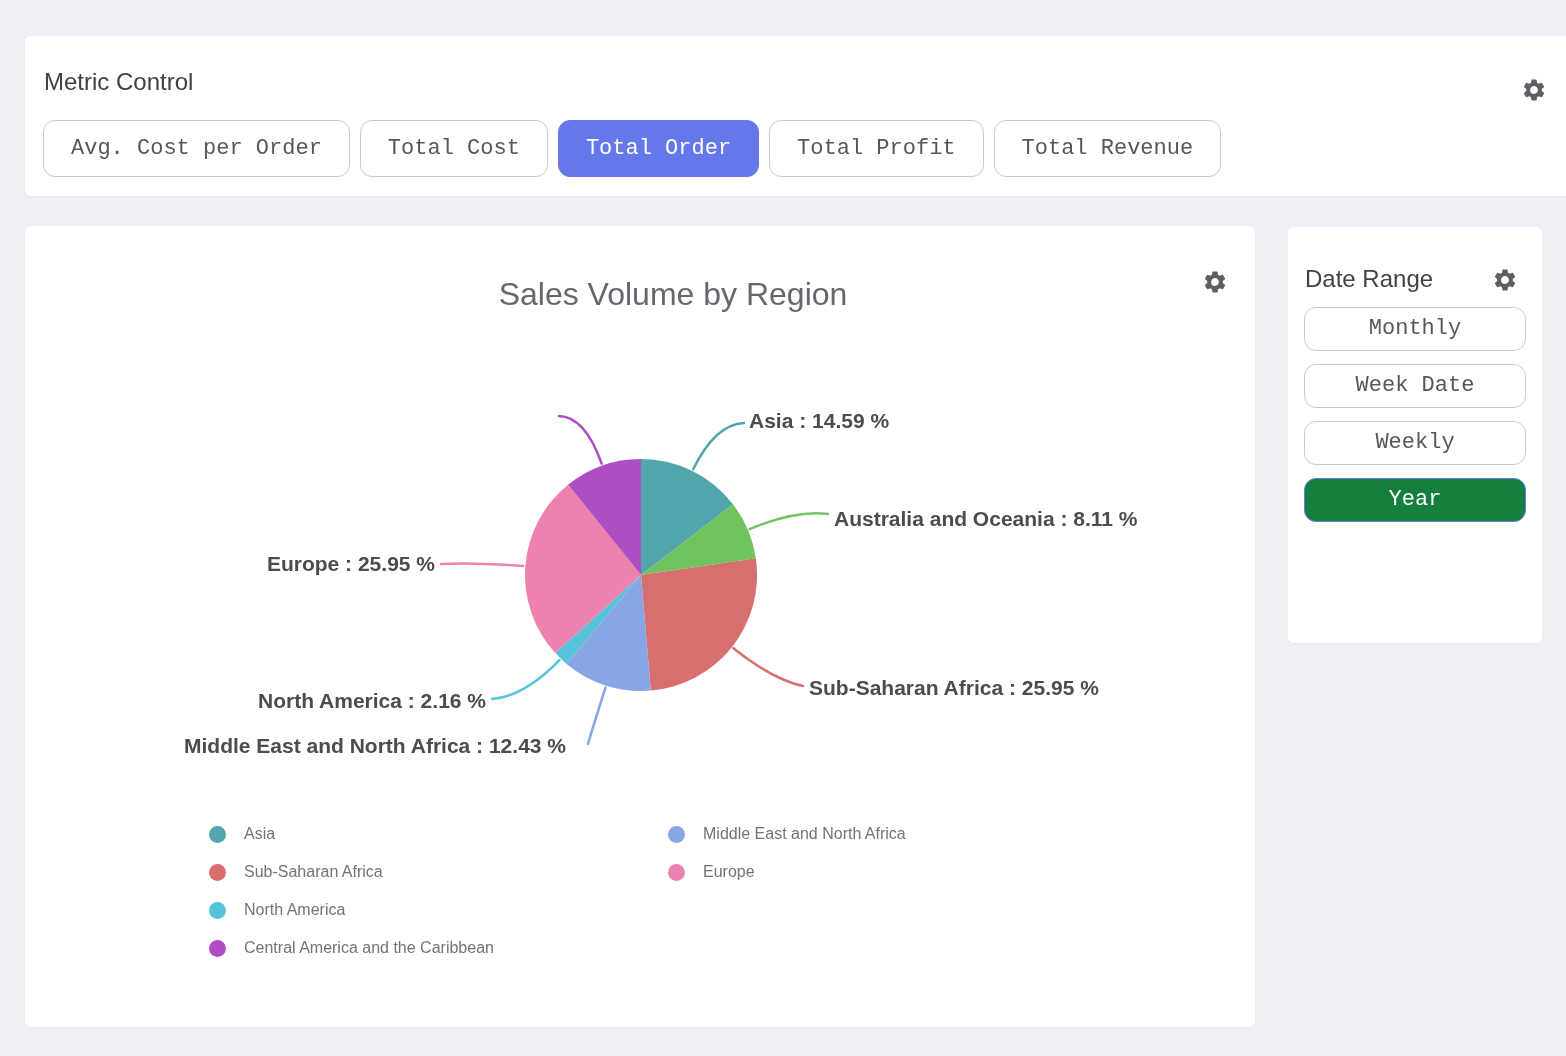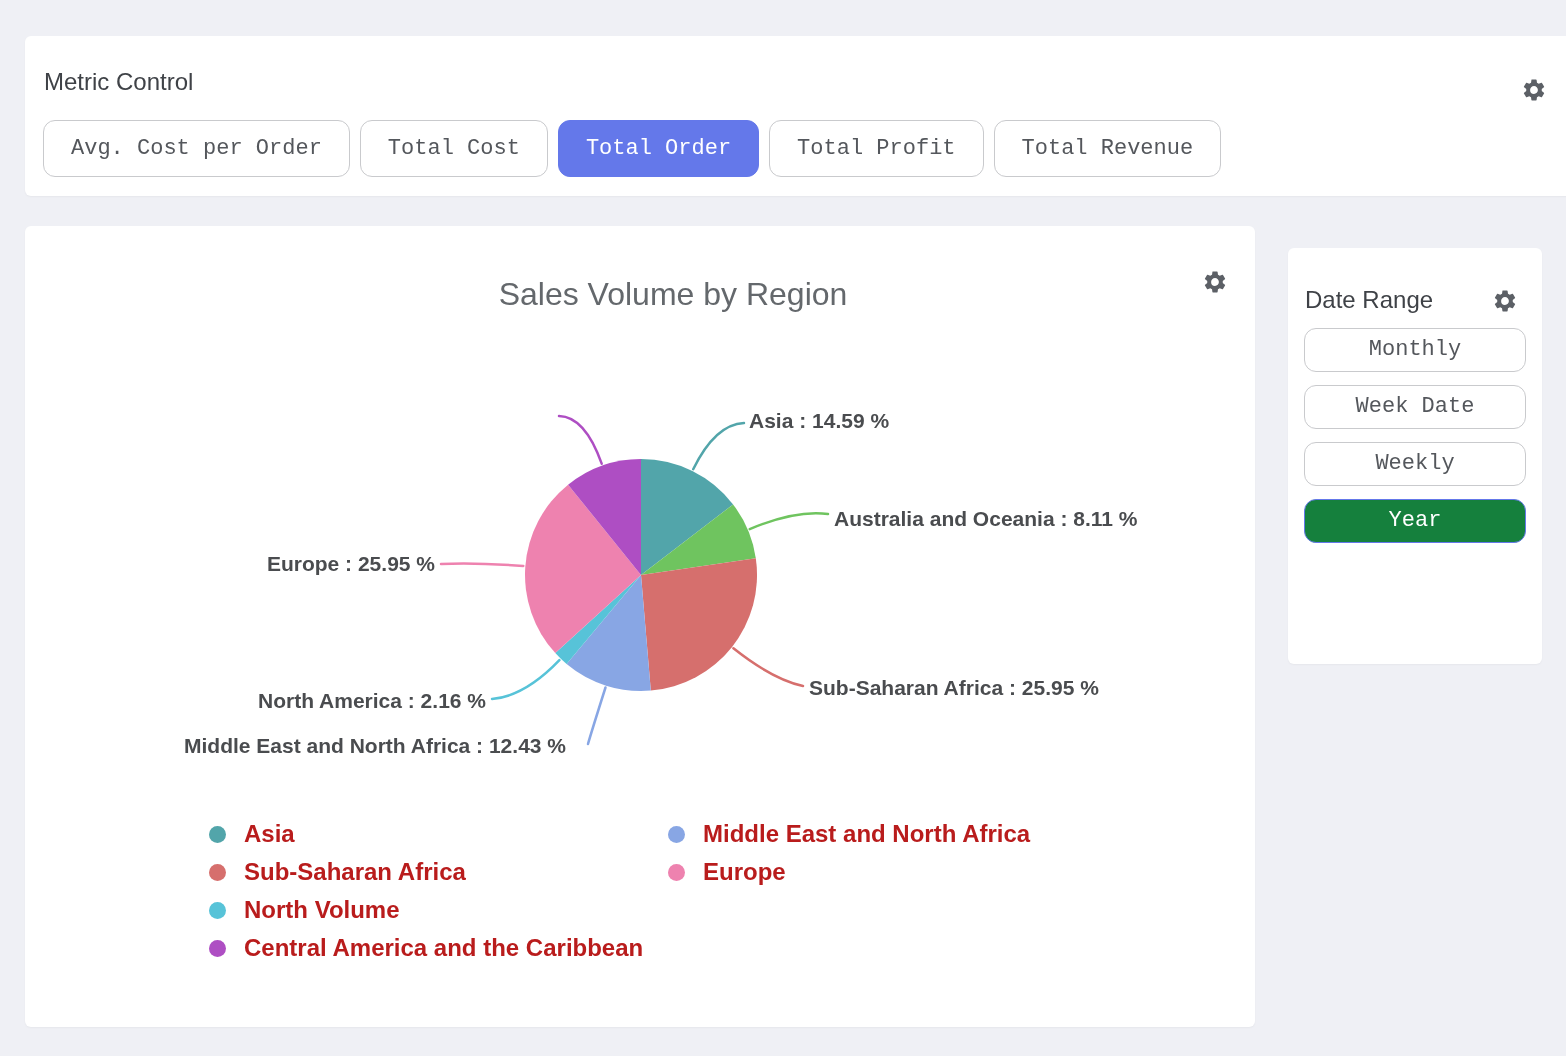--- a/index.html
+++ b/index.html
@@ -4,21 +4,21 @@
 <style>
   html,body{margin:0;padding:0;}
   body{
     width:1566px;height:1056px;position:relative;overflow:hidden;
     background:#eff0f5;
     font-family:"Liberation Sans",sans-serif;
   }
   .panel{position:absolute;background:#ffffff;border-radius:6px;box-shadow:0 1px 2px rgba(0,0,0,.04);}
   .top-panel{left:25px;top:36px;width:1517px;height:160px;padding-left:32px;}
   .chart-panel{left:25px;top:226px;width:1230px;height:801px;}
-  .side-panel{left:1288px;top:227px;width:254px;height:416px;margin-top:21px;}
+  .side-panel{left:1288px;top:227px;width:254px;height:416px;}
 
   .panel-title{font-size:24px;color:#3f4247;}
   .top-panel .panel-title{position:absolute;left:19px;top:32px;}
   .side-panel .panel-title{position:absolute;left:17px;top:38px;}
 
   .gear{position:absolute;width:26px;height:26px;fill:#5c6066;cursor:pointer;}
   .top-panel .gear{right:27px;top:41px;}
   .chart-panel .gear{right:27px;top:43px;}
   .side-panel .gear{right:24px;top:40px;}
 
@@ -35,21 +35,21 @@
 
   .chart-title{position:absolute;top:50px;left:0;width:100%;text-align:center;font-size:32px;color:#64686c;padding-left:33px;}
 
   #pie-svg{position:absolute;left:0;top:0;width:1230px;height:801px;}
   #pie-labels,#legend{position:absolute;left:0;top:0;right:0;bottom:0;pointer-events:none;}
   .pie-label{position:absolute;font-size:21px;font-weight:bold;color:#4a4c4f;white-space:nowrap;}
 
   .legend-col{position:absolute;top:596px;}
   .legend-item{display:flex;align-items:center;height:24px;margin-bottom:14px;pointer-events:auto;cursor:pointer;}
   .legend-dot{width:17px;height:17px;border-radius:50%;margin-right:18px;flex:none;}
-  .legend-label{font-size:24px;font-weight:bold;color:#b91c1c;white-space:nowrap;}
+  .legend-label{font-size:16px;font-weight:normal;color:#737373;white-space:nowrap;}
 </style>
 </head>
 <body>
 
 <div class="panel top-panel">
   <div class="panel-title">Metric Control</div>
   <svg class="gear" viewBox="0 0 24 24">
     <path d="M19.14 12.94c.04-.3.06-.61.06-.94 0-.32-.02-.64-.07-.94l2.03-1.58a.49.49 0 0 0 .12-.61l-1.92-3.32a.488.488 0 0 0-.59-.22l-2.39.96c-.5-.38-1.03-.7-1.62-.94l-.36-2.54a.484.484 0 0 0-.48-.41h-3.84c-.24 0-.43.17-.47.41l-.36 2.54c-.59.24-1.13.57-1.62.94l-2.39-.96a.488.488 0 0 0-.59.22L2.74 8.87c-.12.21-.08.47.12.61l2.03 1.58c-.05.3-.09.63-.09.94s.02.64.07.94l-2.03 1.58a.49.49 0 0 0-.12.61l1.92 3.32c.12.22.37.29.59.22l2.39-.96c.5.38 1.03.7 1.62.94l.36 2.54c.05.24.24.41.48.41h3.84c.24 0 .44-.17.47-.41l.36-2.54c.59-.24 1.13-.56 1.62-.94l2.39.96c.22.08.47 0 .59-.22l1.92-3.32a.49.49 0 0 0-.12-.61l-2.01-1.58zM12 15.6A3.61 3.61 0 0 1 8.4 12c0-1.98 1.62-3.6 3.6-3.6s3.6 1.62 3.6 3.6-1.62 3.6-3.6 3.6z"></path>
   </svg>
   <div class="btn-row" id="metric-buttons">
@@ -95,21 +95,21 @@
         <div class="legend-item">
           <span class="legend-dot" style="background: rgb(82, 165, 170);"></span>
           <span class="legend-label">Asia</span>
         </div>
         <div class="legend-item">
           <span class="legend-dot" style="background: rgb(214, 111, 109);"></span>
           <span class="legend-label">Sub-Saharan Africa</span>
         </div>
         <div class="legend-item">
           <span class="legend-dot" style="background: rgb(87, 195, 216);"></span>
-          <span class="legend-label">North Volume</span>
+          <span class="legend-label">North America</span>
         </div>
         <div class="legend-item">
           <span class="legend-dot" style="background: rgb(174, 78, 195);"></span>
           <span class="legend-label">Central America and the Caribbean</span>
         </div>
       </div>
       <div class="legend-col" style="left: 643px;">
         <div class="legend-item">
           <span class="legend-dot" style="background: rgb(136, 166, 228);"></span>
           <span class="legend-label">Middle East and North Africa</span>

